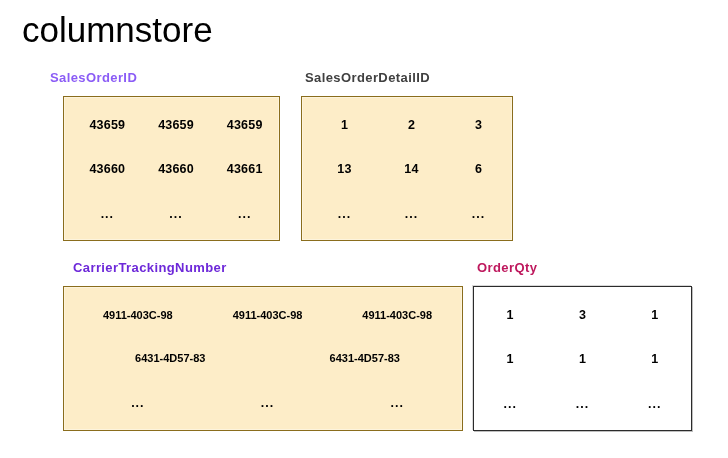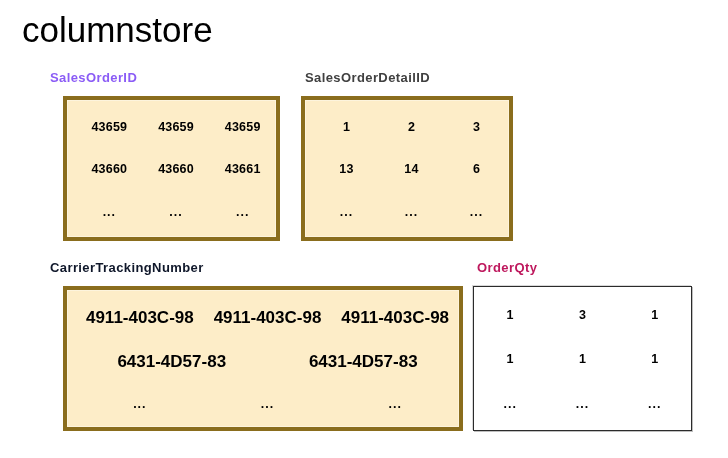--- a/index.html
+++ b/index.html
@@ -48,21 +48,21 @@
   .data-box {
     position: absolute;
     box-sizing: border-box;
     display: flex;
     flex-direction: column;
     justify-content: space-around;
     padding: 6px 0 4px 0;
   }
   .data-box.cream {
     background: #fdedc8;
-    border: 4px solid #22c55e;
+    border: 1px solid #22c55e;
     box-shadow: inset 0 0 0 1px #fdf4dd;
     padding-left: 9px;
   }
   .data-box.plain {
     background: #ffffff;
     border: 1px solid #2b2b2b;
     box-shadow: 1px 1px 0 0 #bfbfbf, -1px -1px 0 0 #d8d8d8;
   }
 
   .data-row {
@@ -80,21 +80,21 @@
     letter-spacing: 0.2px;
     white-space: nowrap;
   }
   .data-row.ellipsis .data-cell {
     font-size: 12.5px;
     letter-spacing: 1px;
   }
 
   
   .box-wide .data-cell {
-    font-size: 17px;
+    font-size: 11px;
     letter-spacing: 0px;
   }
 
   
   #group-salesorderid      { left: 50px;  top: 70px; }
   #group-salesorderid .data-box { left: 13px; top: 26px; width: 217px; height: 145px; }
 
   #group-salesorderdetailid      { left: 305px; top: 70px; }
   #group-salesorderdetailid .data-box { left: -4px; top: 26px; width: 212px; height: 145px; }
 
@@ -145,21 +145,21 @@
     </div>
     <div class="data-row ellipsis">
       <span class="data-cell">...</span>
       <span class="data-cell">...</span>
       <span class="data-cell">...</span>
     </div>
   </div>
 </div>
 
 <div class="col-group" id="group-carriertrackingnumber">
-  <div class="col-label" style="color: #0f172a;">CarrierTrackingNumber</div>
+  <div class="col-label" style="color: #6d28d9; margin-left: 23px;">CarrierTrackingNumber</div>
   <div class="data-box cream box-wide" style="background: rgb(253, 237, 200); border-color: rgb(138, 109, 29);">
     <div class="data-row">
       <span class="data-cell">4911-403C-98</span>
       <span class="data-cell">4911-403C-98</span>
       <span class="data-cell">4911-403C-98</span>
     </div>
     <div class="data-row">
       <span class="data-cell">6431-4D57-83</span>
       <span class="data-cell">6431-4D57-83</span>
     </div>

